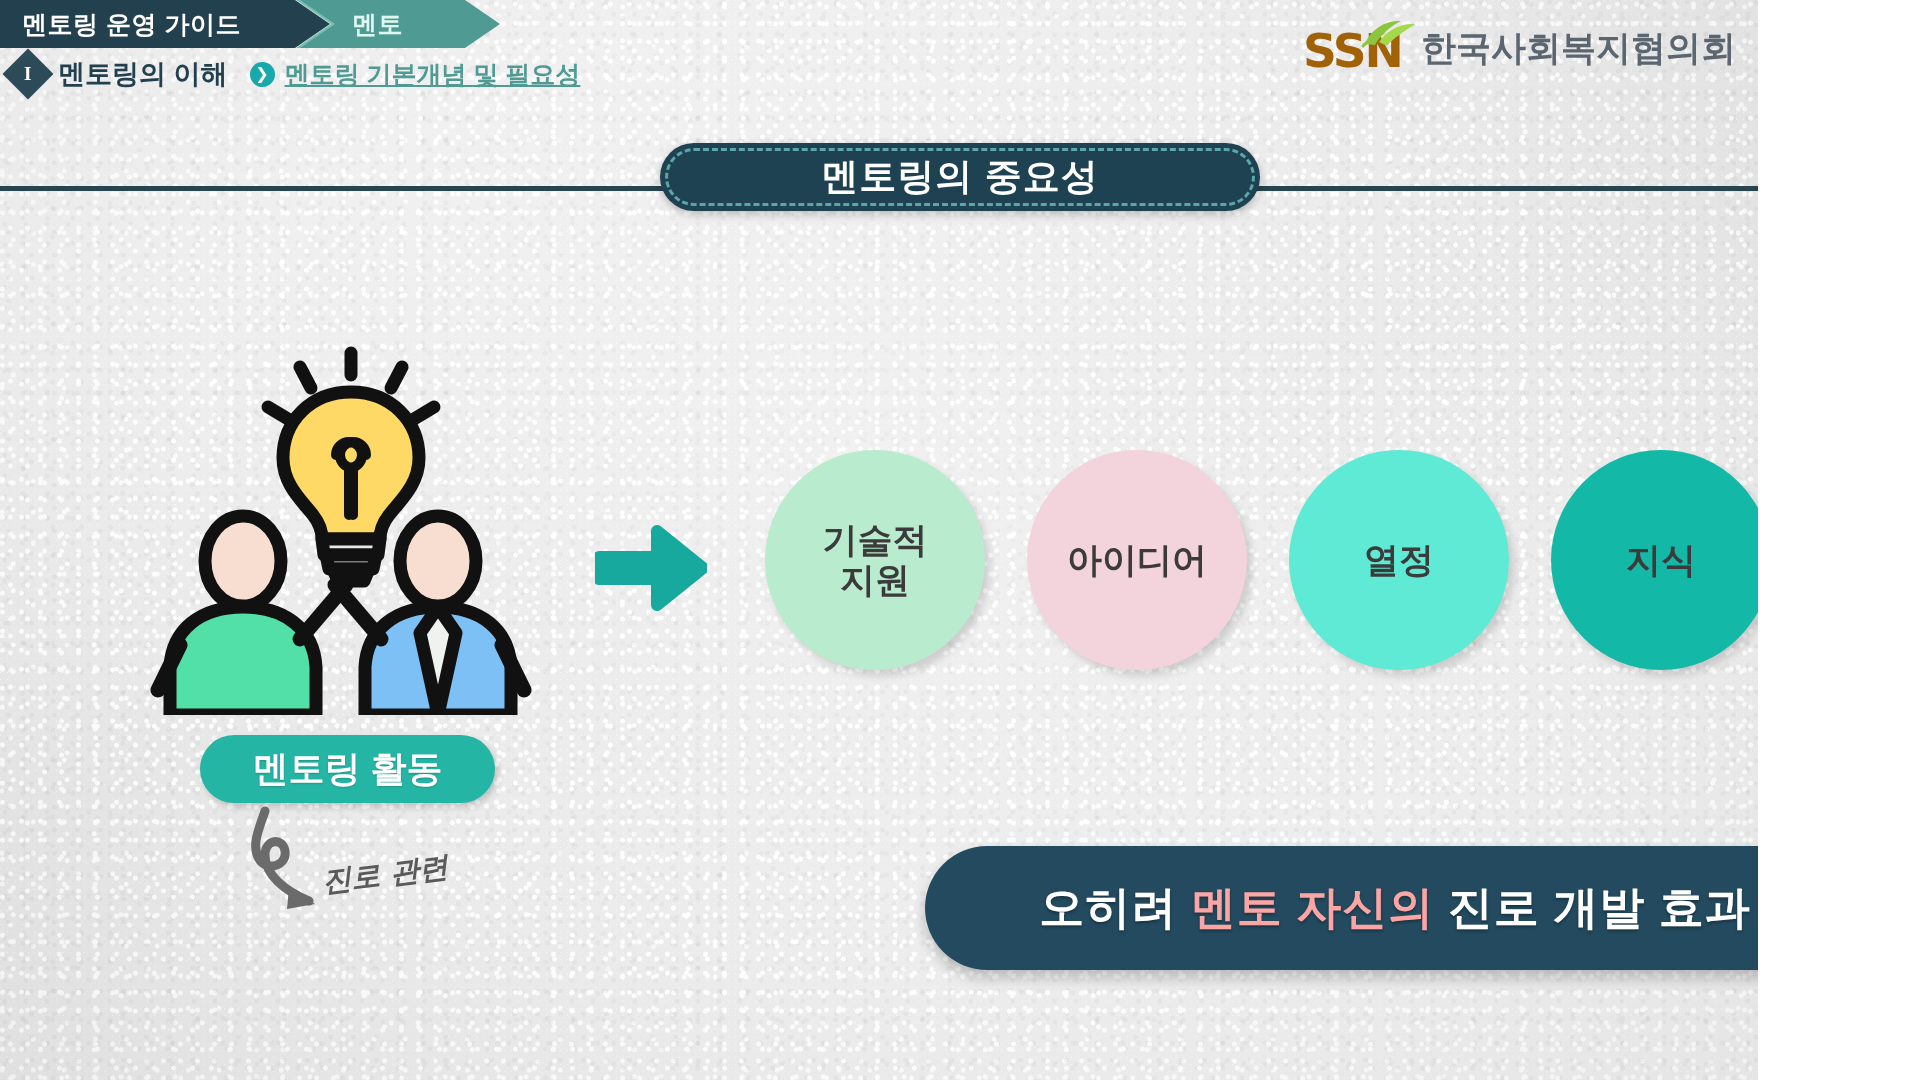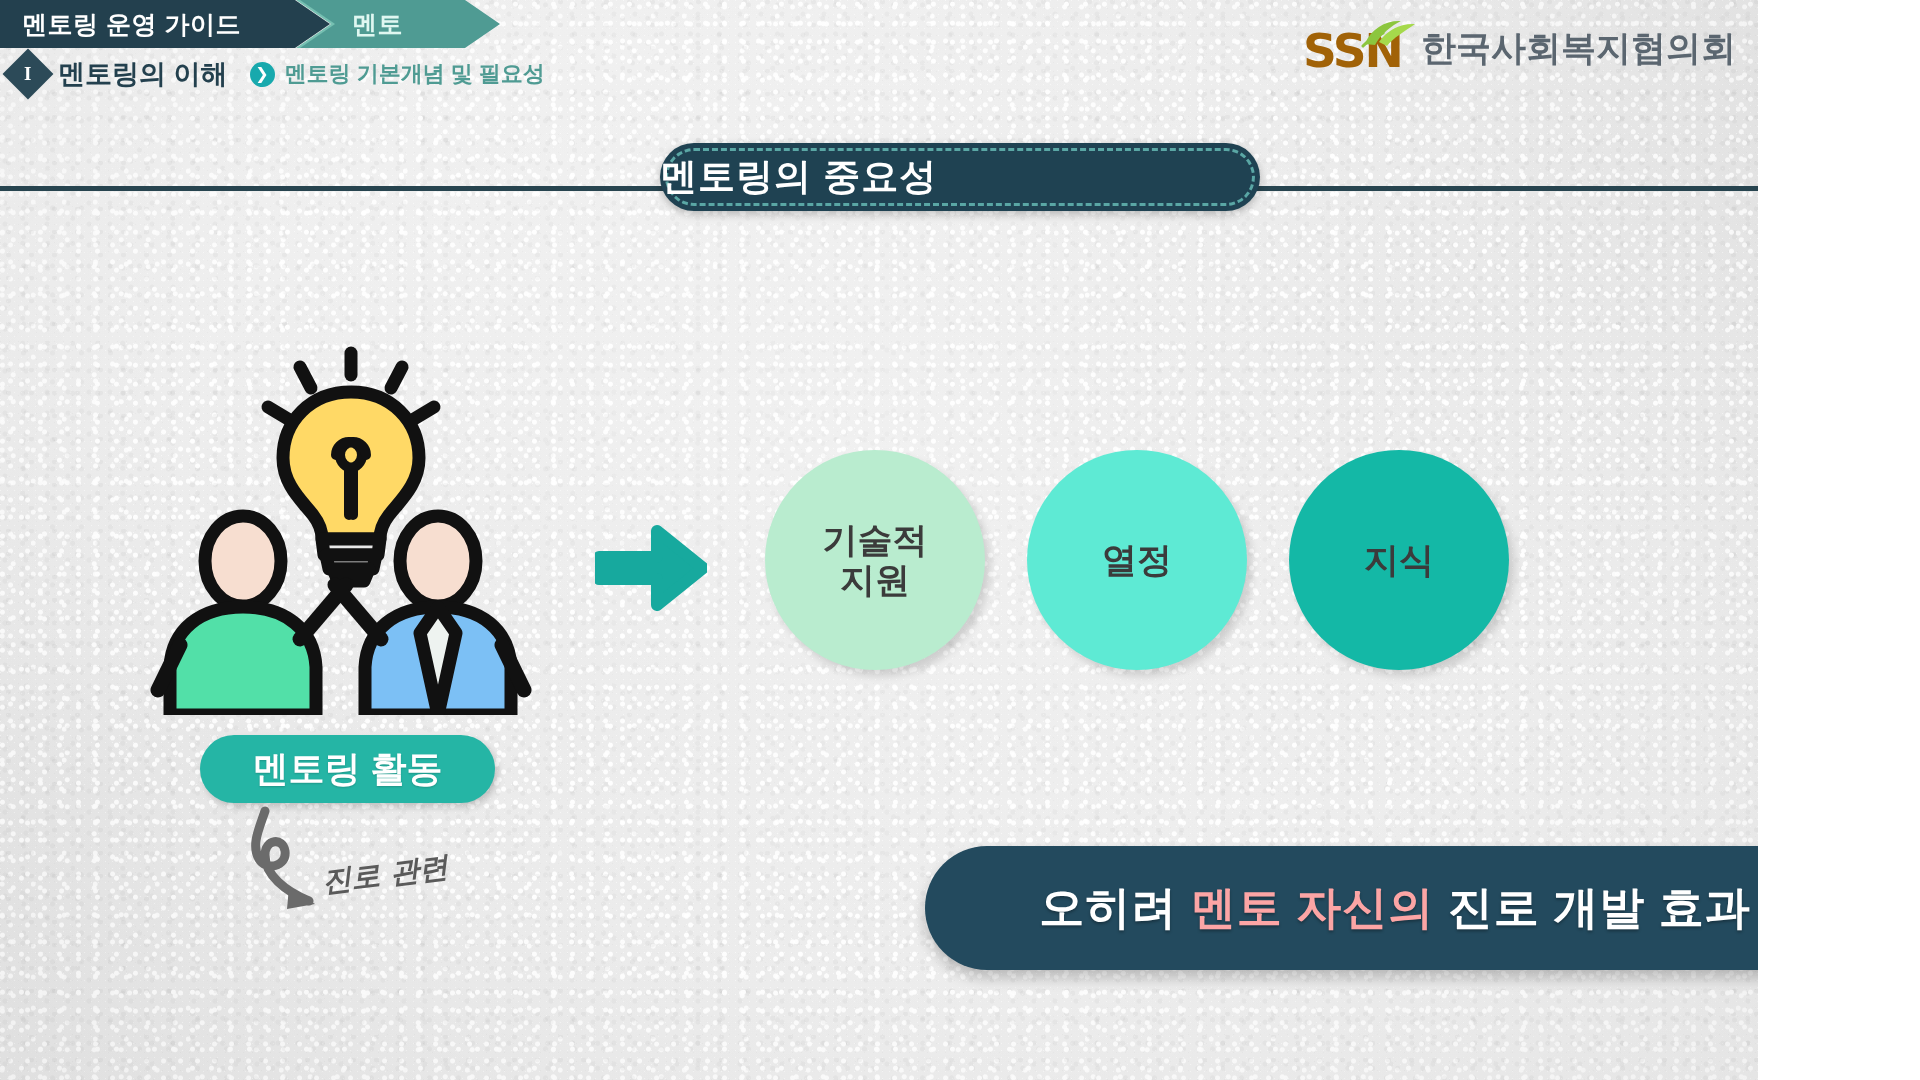--- a/index.html
+++ b/index.html
@@ -92,22 +92,23 @@
     margin-left:2px; white-space:nowrap;
   }
   #crumb-bullet {
     width:25px; height:25px; border-radius:50%;
     background:#18a9ad; color:#ffffff;
     display:flex; align-items:center; justify-content:center;
     font-size:16px; font-weight:700; line-height:1;
     margin-left:12px; flex:0 0 auto;
   }
   #crumb-sub {
-    color:#4f9b93; font-size:22px; font-weight:700;
+    color:#4f9b93; font-size:25px; font-weight:700;
     white-space:nowrap;
+    text-decoration:underline;
   }
 
   
   #logo {
     position:absolute; top:22px; right:22px;
     display:flex; align-items:flex-end; gap:6px;
   }
   #logo-mark { position:relative; width:112px; height:52px; }
   #logo-ssn {
     position:absolute; left:0; bottom:0;
@@ -123,21 +124,21 @@
 
   
   #hrule {
     position:absolute; left:0; top:186px;
     width:1920px; height:5px; background:#27444f;
   }
   #title-pill {
     position:absolute; left:660px; top:143px;
     width:600px; height:68px;
     background:#1f4252; border-radius:34px;
-    display:flex; align-items:center; justify-content:flex-start;
+    display:flex; align-items:center; justify-content:center;
     box-shadow:0 3px 8px rgba(0,0,0,.25);
   }
   #title-pill::before {
     content:""; position:absolute; inset:5px;
     border:3px dashed #5aa7a5; border-radius:29px;
     pointer-events:none;
   }
   #title-text {
     position:relative;
     color:#ffffff; font-size:37px; font-weight:700;
@@ -289,20 +290,23 @@
     <svg width="112" height="86" viewBox="0 0 112 86">
       <path d="M4 32 L62 32 L62 6 L108 43 L62 80 L62 54 L4 54 Z" fill="#17a99e" stroke="#17a99e" stroke-width="12" stroke-linejoin="round"></path>
     </svg>
   </div>
 
   <div id="circles">
     <div class="circle" style="background: rgb(185, 236, 207);">
       <span>기술적
 지원</span>
     </div>
+    <div class="circle" style="background: rgb(243, 211, 220);">
+      <span>아이디어</span>
+    </div>
     <div class="circle" style="background: #5eead4;">
       <span>열정</span>
     </div>
     <div class="circle" style="background: #14b8a6;">
       <span>지식</span>
     </div>
   </div>
 
   <div id="activity-pill" style="background: rgb(37, 181, 165);">
     <span id="activity-text">멘토링 활동</span>

